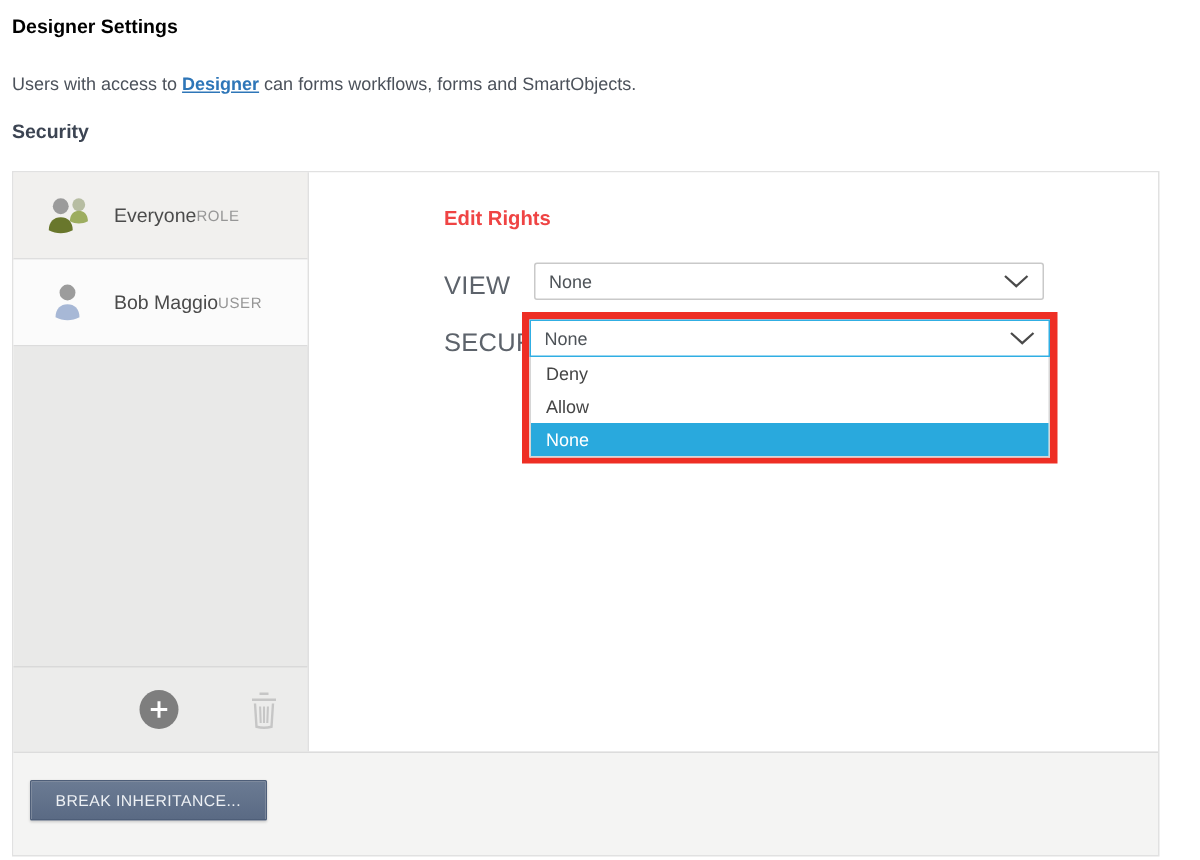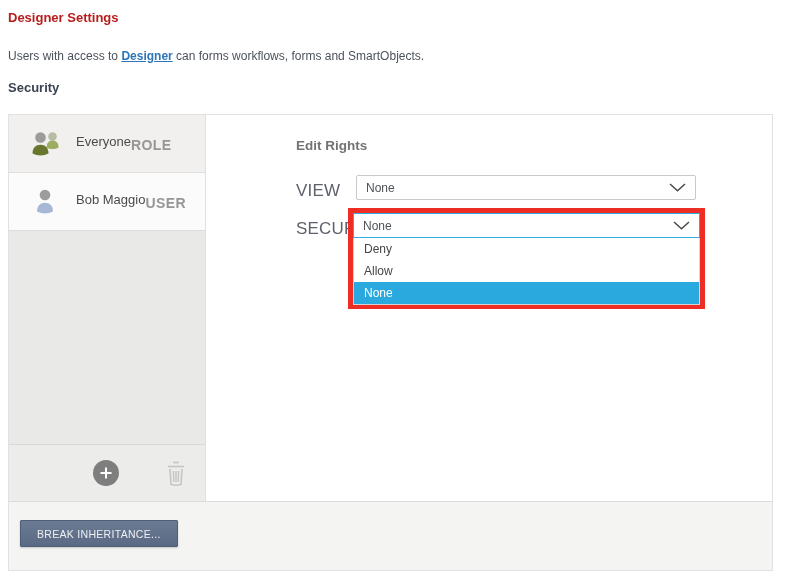--- a/index.html
+++ b/index.html
@@ -1,56 +1,56 @@
 <!DOCTYPE html>
 <html><head>
 <meta charset="utf-8">
 <style>
   html,body{margin:0;padding:0;}
   body{
     width:800px;height:573px;position:relative;background:#ffffff;
     font-family:"Liberation Sans","DejaVu Sans",sans-serif;
     -webkit-font-smoothing:antialiased;overflow:hidden;
   }
-  .page-title{position:absolute;left:8px;top:10px;font-size:13px;font-weight:bold;color:#b91c1c;}
+  .page-title{position:absolute;left:8px;top:10px;font-size:13px;font-weight:bold;color:#000000;}
   .desc{position:absolute;left:8px;top:49px;font-size:12px;color:#4c525b;}
   .desc a{color:#2e76b8;font-weight:bold;text-decoration:underline;cursor:pointer;}
   .section-title{position:absolute;left:8px;top:80px;font-size:13px;font-weight:bold;color:#3c4452;}
 
   .container{
     position:absolute;left:8px;top:114px;width:765px;height:457px;
     border:1px solid #e1e1e1;box-sizing:border-box;background:#fff;
   }
 
   
   .list-col{
     position:absolute;left:0;top:0;width:196px;height:386px;
     background:#e9e9e8;border-right:1px solid #e0e0e0;
   }
   .list-item{height:57px;display:flex;align-items:center;padding-left:20px;cursor:pointer;}
   .item-everyone{background:#f1f0ee;border-bottom:1px solid #dedede;}
   .item-bob{background:#fbfbfb;border-bottom:1px solid #dcdcdc;}
   .item-icon{width:34px;height:31px;flex:0 0 auto;}
   .item-text{margin-left:13px;display:flex;flex-direction:row;}
   .item-name{font-size:13px;color:#4b4b4b;line-height:15px;}
-  .item-type{font-size:14px;color:#969696;letter-spacing:.4px;margin-top:3px;font-weight:bold;}
+  .item-type{font-size:10px;color:#969696;letter-spacing:.4px;margin-top:3px;}
 
   .list-toolbar{
     position:absolute;left:0;bottom:0;width:100%;height:57px;
     background:#ececeb;border-top:1px solid #d9d9d9;box-sizing:border-box;
   }
   .add-btn{position:absolute;left:84px;top:15px;width:26px;height:26px;border:none;
     border-radius:50%;background:#7e7e7e;cursor:pointer;padding:0;display:flex;
     align-items:center;justify-content:center;}
   .del-btn{position:absolute;left:156px;top:15px;width:22px;height:27px;background:none;
     border:none;padding:0;cursor:pointer;}
 
   
   .panel{position:absolute;left:197px;top:0;right:0;height:386px;background:#fff;}
-  .panel-title{position:absolute;left:90px;top:23px;font-size:13.5px;font-weight:bold;color:#737373;}
+  .panel-title{position:absolute;left:90px;top:23px;font-size:13.5px;font-weight:bold;color:#ef4444;}
   .field-label{position:absolute;left:90px;font-size:17px;color:#5d636b;letter-spacing:.2px;}
   .lbl-view{top:66px;}
   .lbl-security{top:104px;}
   .select{
     display:flex;align-items:center;box-sizing:border-box;background:#fff;
     font-size:12px;color:#4e5358;padding:0 9px;cursor:pointer;
   }
   .select .val{flex:1 1 auto;}
   .view-select{position:absolute;left:150px;top:60px;width:340px;height:25px;
     border:1px solid #c9c9c9;border-radius:2px;}

